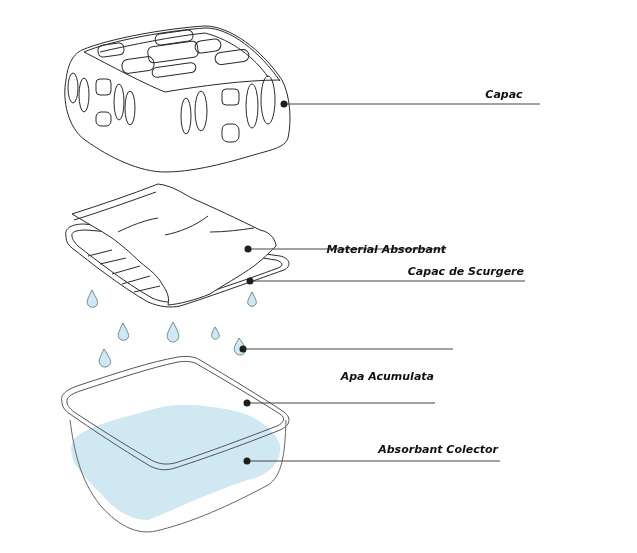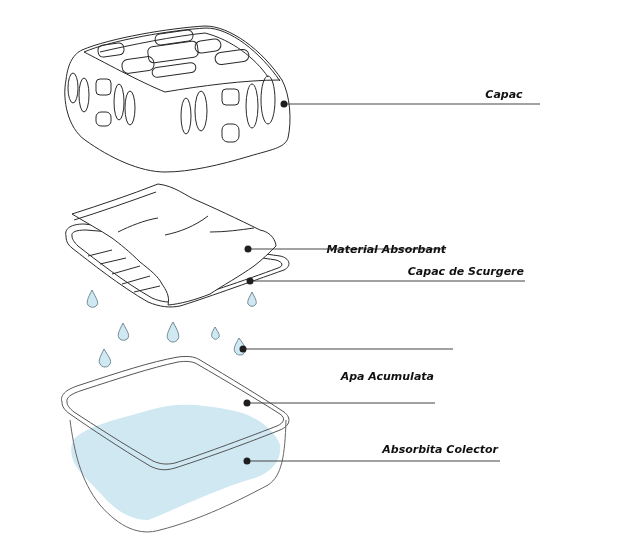--- a/index.html
+++ b/index.html
@@ -100,14 +100,14 @@
       <circle cx="243" cy="349" r="3.5"></circle>
       <circle cx="247" cy="403" r="3.5"></circle>
       <circle cx="247" cy="461" r="3.5"></circle>
     </g>
   </svg>
 
   <div class="label" style="left:470px; top:88px; width:68px;text-align:center;">Capac</div>
   <div class="label" style="left:300px; top:243px; width:146px;font-style:italic;">Material Absorbant</div>
   <div class="label" style="left:390px; top:265px; width:134px;">Capac de Scurgere</div>
   <div class="label" style="left:320px; top:370px; width:114px;">Apa Acumulata</div>
-  <div class="label" style="left:360px; top:443px; width:138px;">Absorbita Colector</div>
+  <div class="label" style="left:360px; top:443px; width:138px;">Absorbant Colector</div>
 </div>
 
 </body></html>

